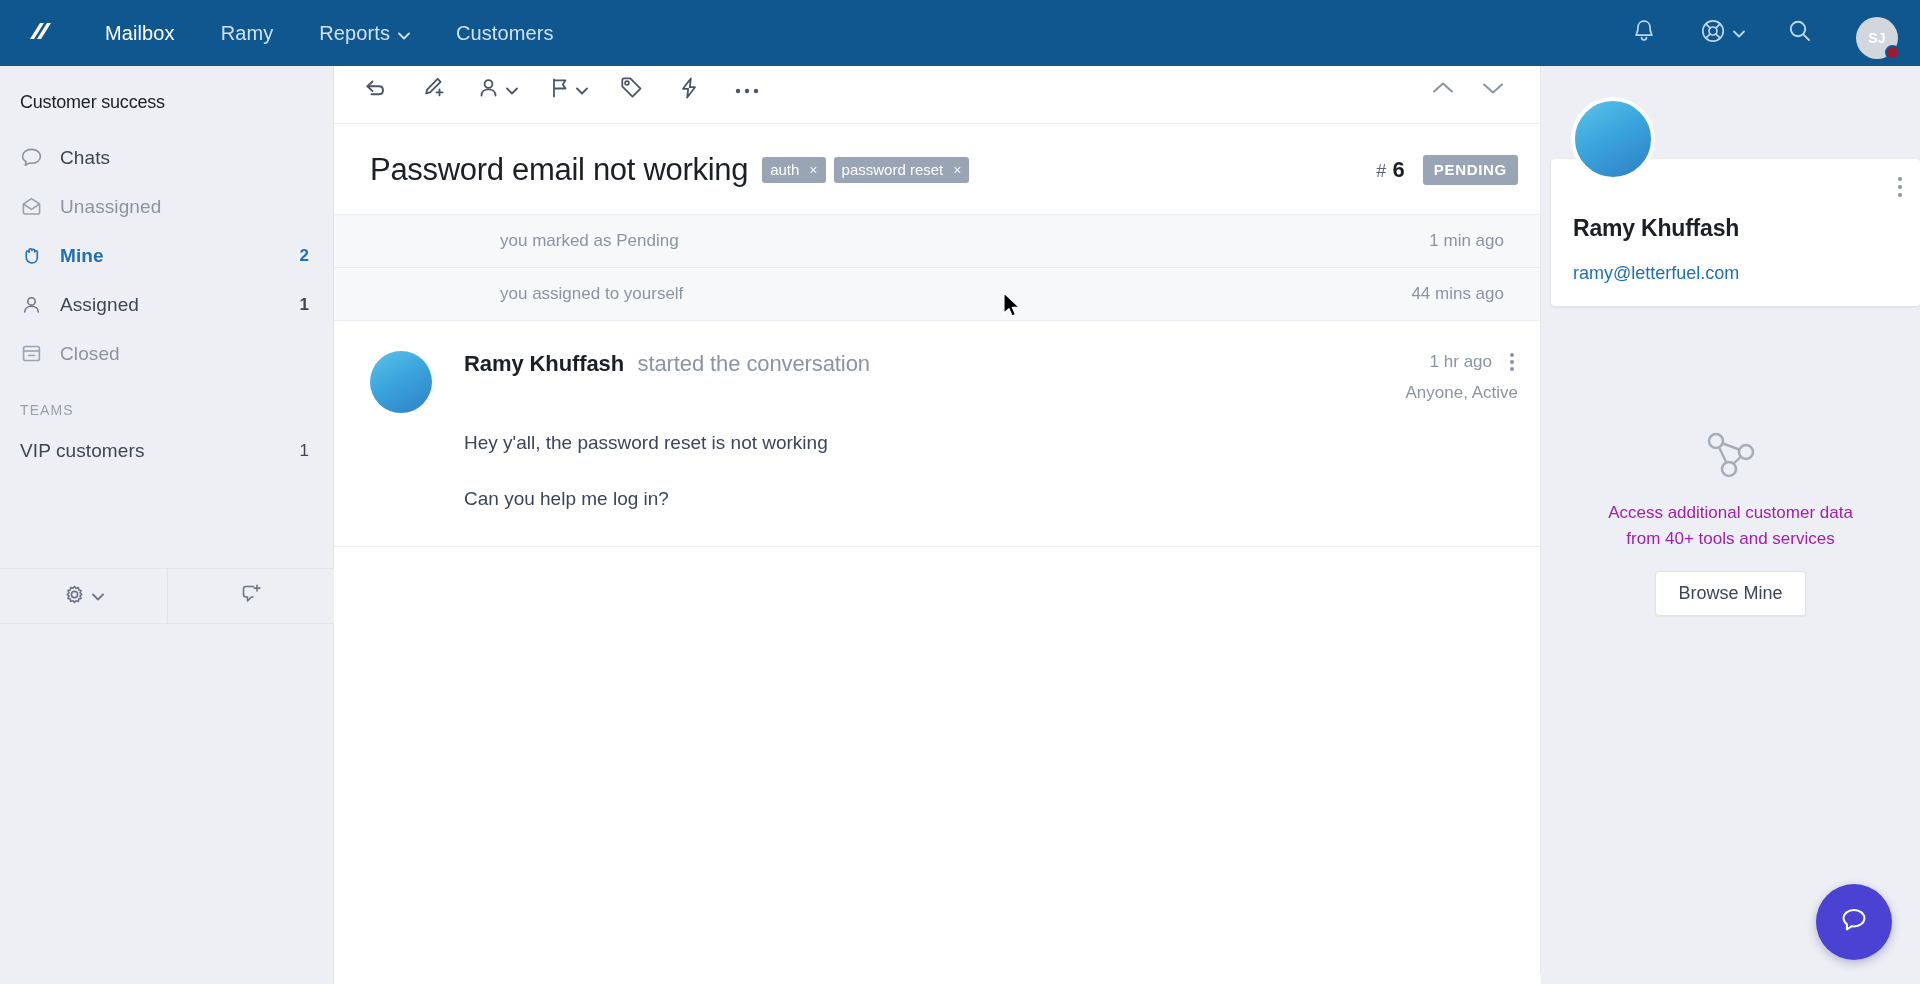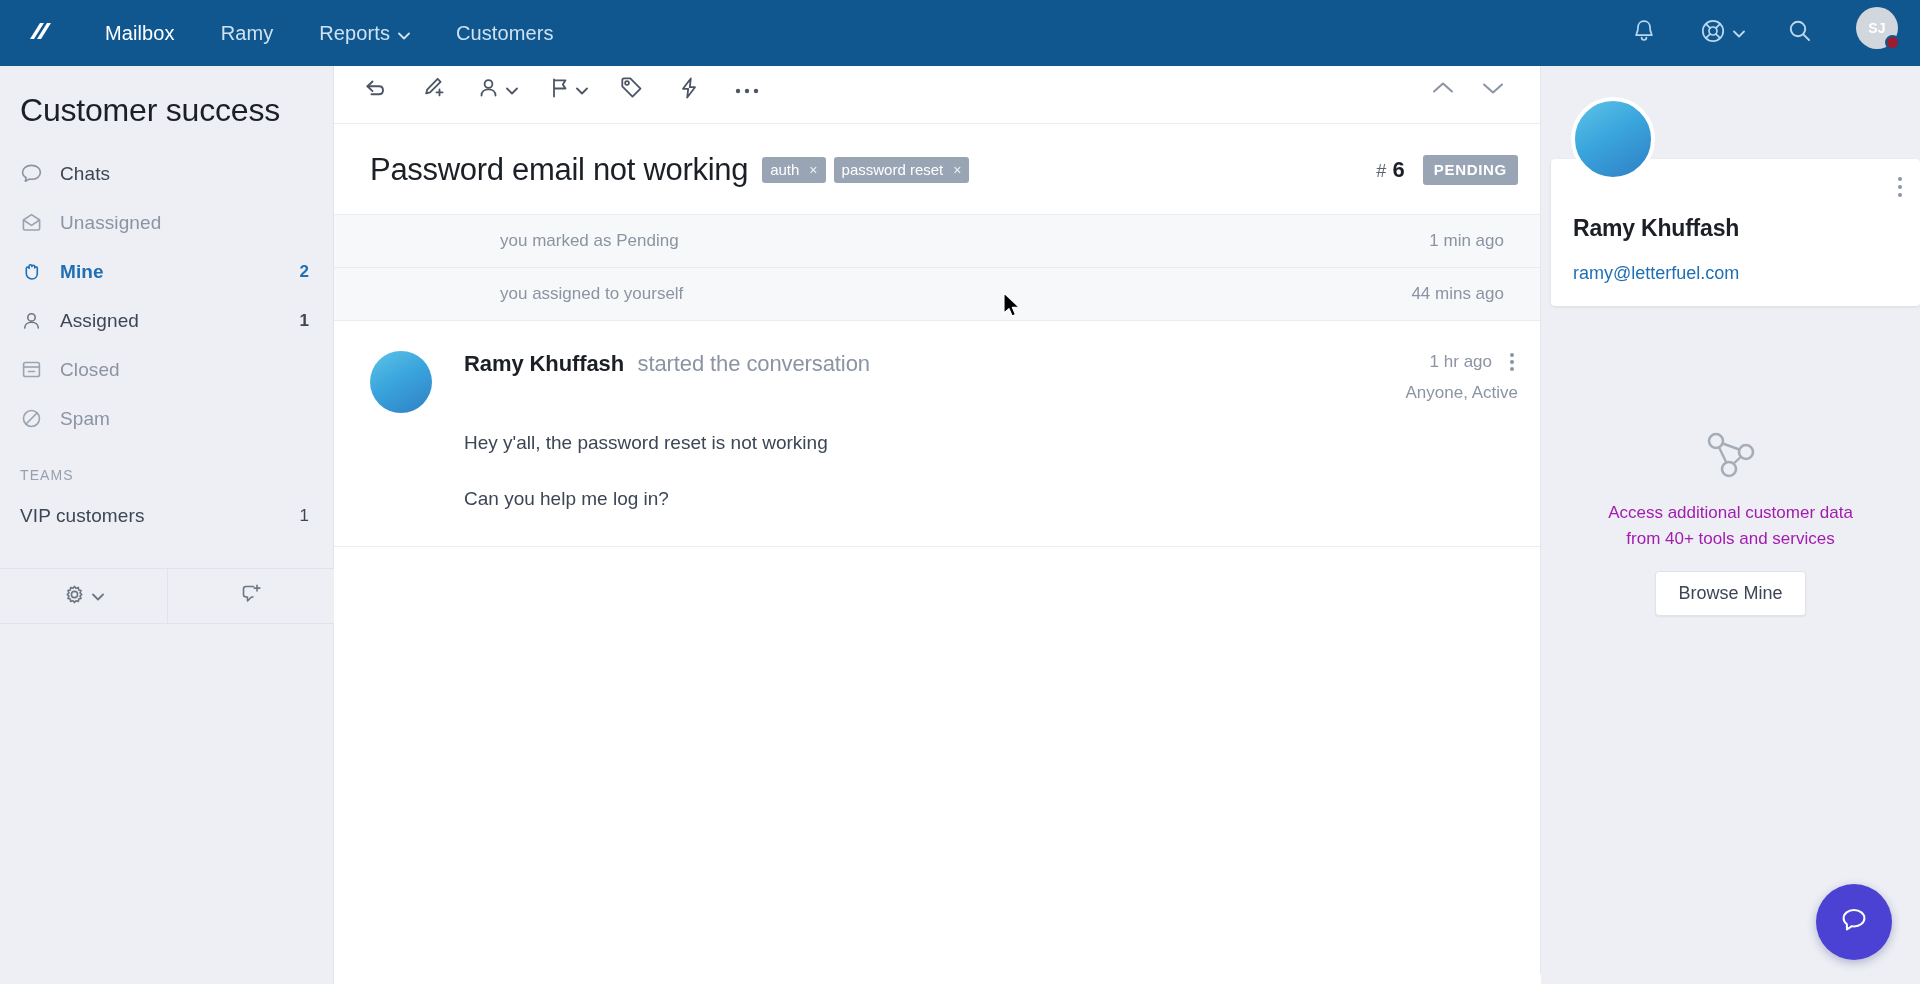--- a/index.html
+++ b/index.html
@@ -48,21 +48,21 @@
     letter-spacing: .1px;
   }
   .nav-link.active { color: #ffffff; font-weight: 400; }
   .nav-link .caret {
     margin-left: 8px;
     display: inline-block;
   }
   .nav-right {
     margin-left: auto;
     display: flex;
-    align-items: flex-start;
+    align-items: flex-end;
     padding-right: 22px;
     gap: 16px;
   }
   .nav-icon-btn {
     width: 52px; height: 52px;
     display: flex; align-items: center; justify-content: center;
     cursor: pointer;
     position: relative;
   }
   .help-btn { width: 72px; }
@@ -93,21 +93,21 @@
   
   .sidebar {
     position: absolute;
     top: 66px; left: 0;
     width: 334px;
     height: 918px;
     background: #edeff4;
     border-right: 1px solid #dfe3eb;
   }
   .sidebar-title {
-    font-size: 32px;
+    font-size: 18px;
     color: #1b1f26;
     padding: 26px 0 18px 20px;
     letter-spacing: -.2px;
   }
   .folder-list { padding-top: 2px; }
   .folder {
     display: flex;
     align-items: center;
     height: 49px;
     padding: 0 24px 0 20px;
@@ -519,30 +519,20 @@
         <svg width="23" height="23" viewBox="0 0 23 23">
           <rect x="3.6" y="4.5" width="15.8" height="14" rx="1.8" stroke="#9aa3b0" stroke-width="1.6" fill="none"></rect>
           <path d="M3.6 9 L19.4 9" stroke="#9aa3b0" stroke-width="1.6"></path>
           <path d="M8.4 13.5 L14.6 13.5" stroke="#9aa3b0" stroke-width="1.6" stroke-linecap="round"></path>
         </svg>
       </span>
       <span class="folder-label">Closed</span>
       <span class="folder-count"></span>
     </div>
 
-    <div class="folder muted">
-      <span class="folder-ico">
-        <svg width="23" height="23" viewBox="0 0 23 23">
-          <circle cx="11.5" cy="11.5" r="8" stroke="#9aa3b0" stroke-width="1.6" fill="none"></circle>
-          <path d="M5.8 17.2 L17.2 5.8" stroke="#9aa3b0" stroke-width="1.6" stroke-linecap="round"></path>
-        </svg>
-      </span>
-      <span class="folder-label">Spam</span>
-      <span class="folder-count"></span>
-    </div>
 
   </div>
 
   <div class="teams-head">TEAMS</div>
 
   <div class="folder" style="padding-left:20px">
     <span class="folder-label" style="margin-left:0">VIP customers</span>
     <span class="folder-count" style="font-weight:normal">1</span>
   </div>
 

